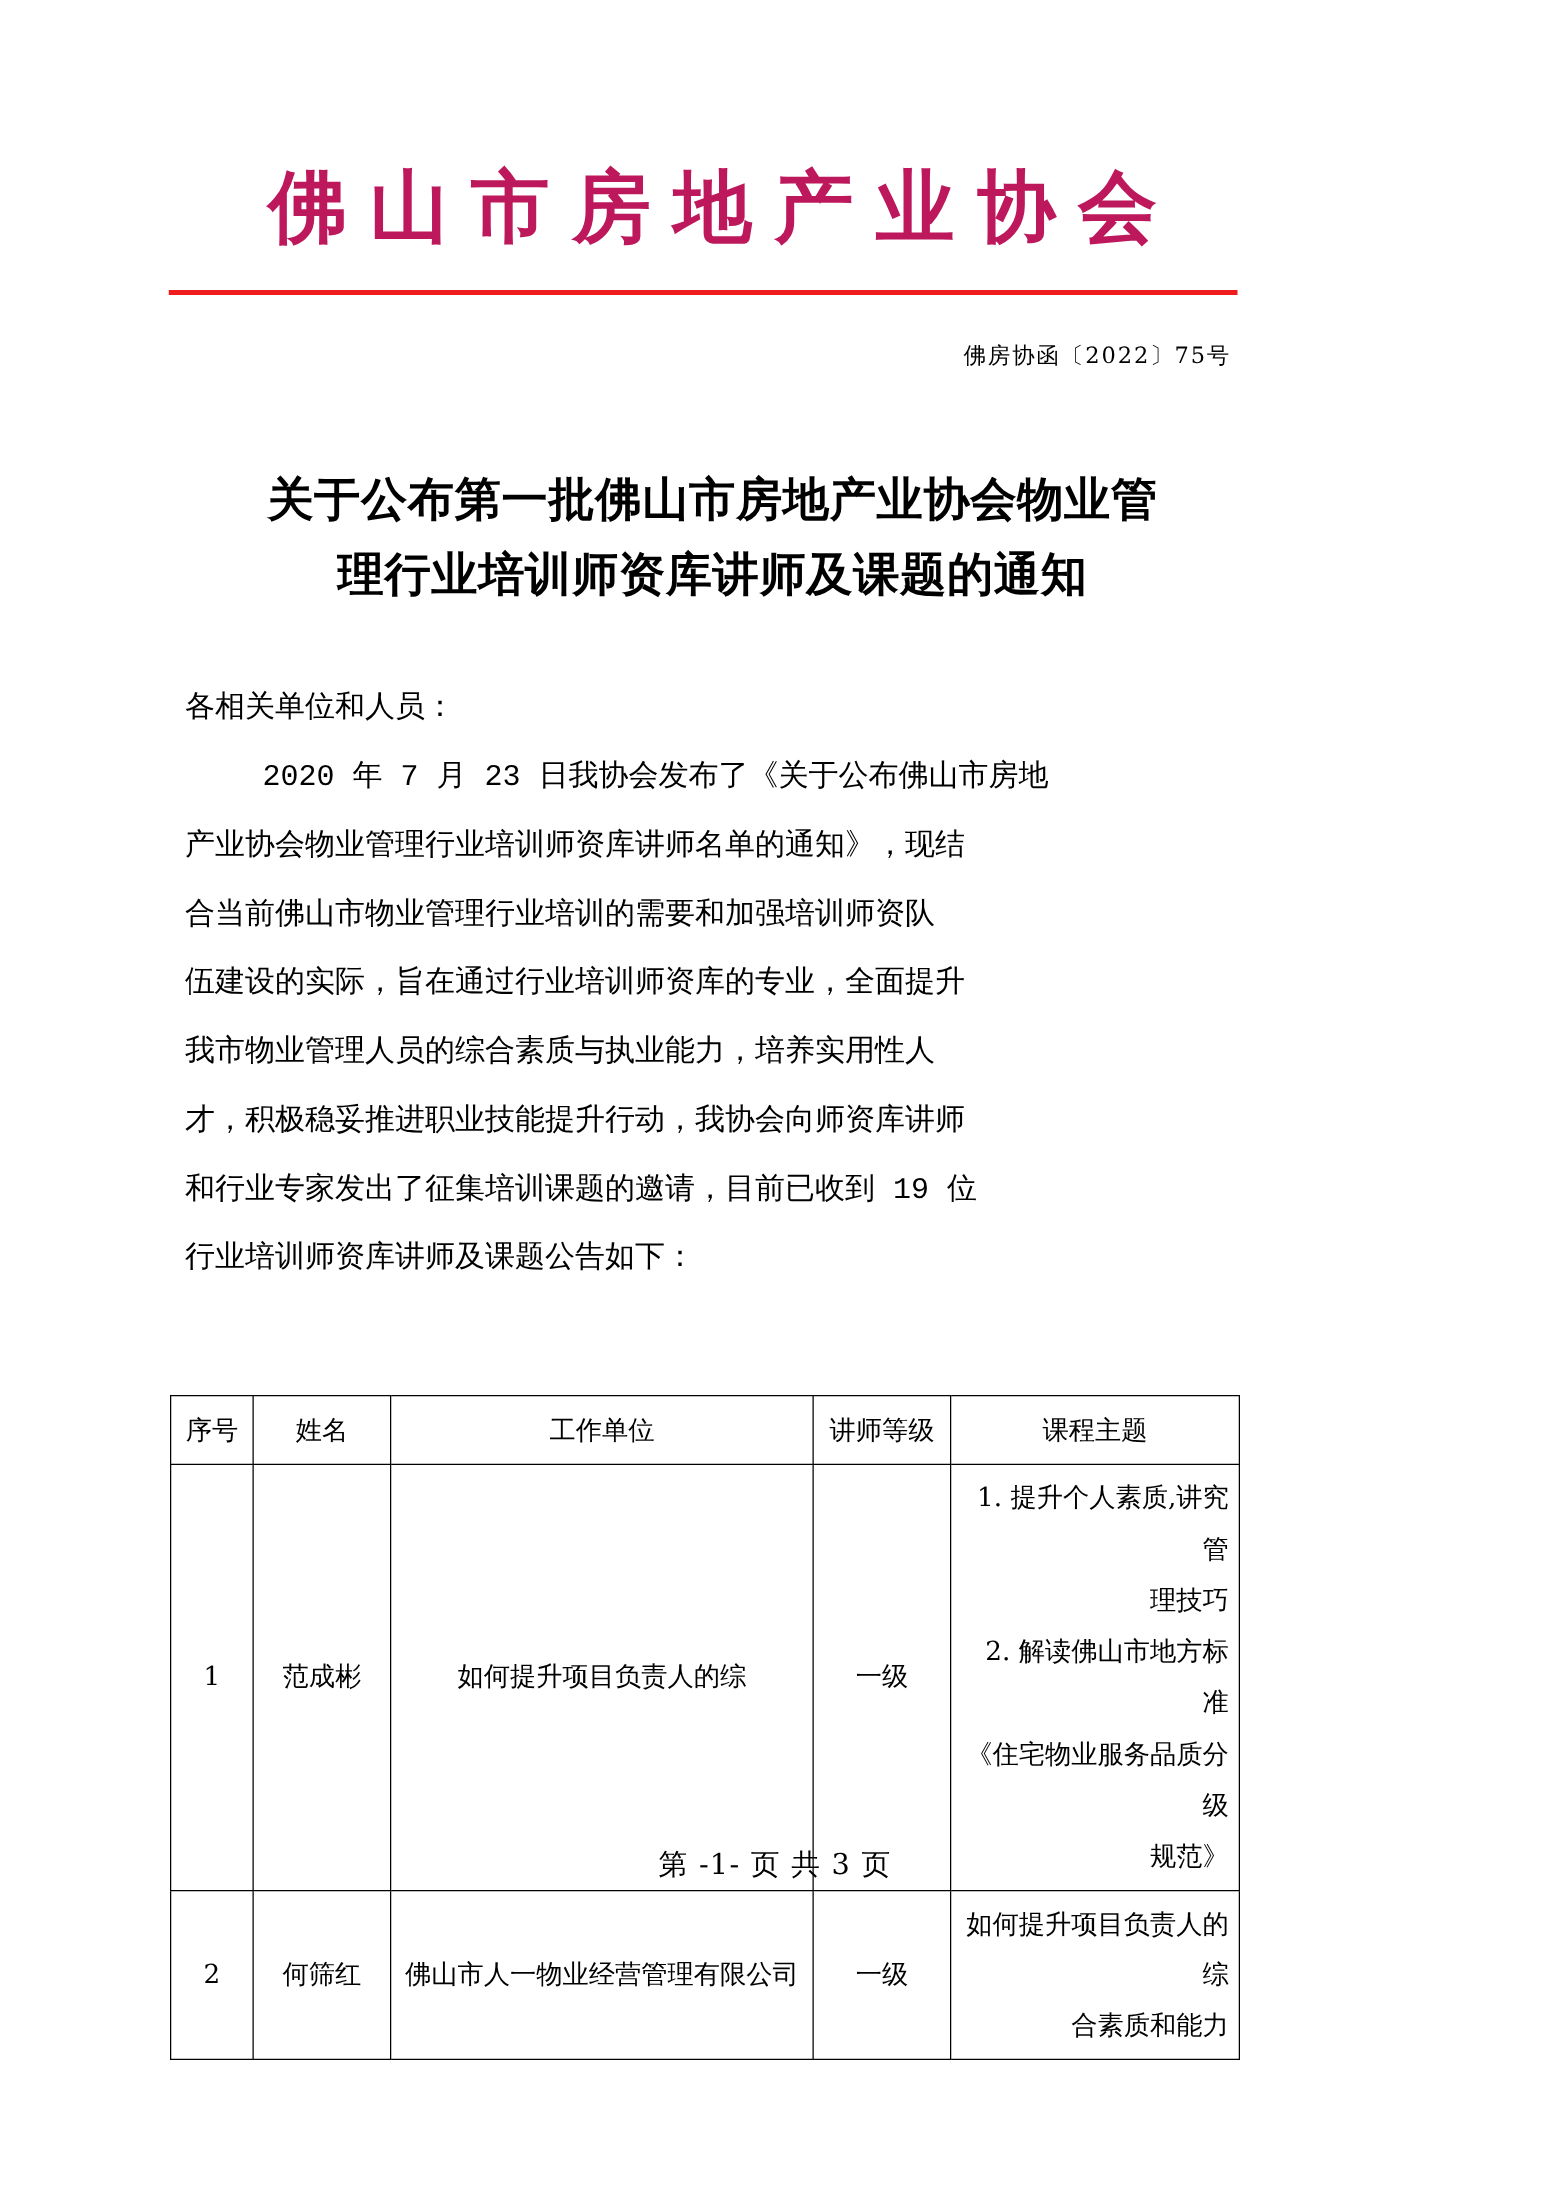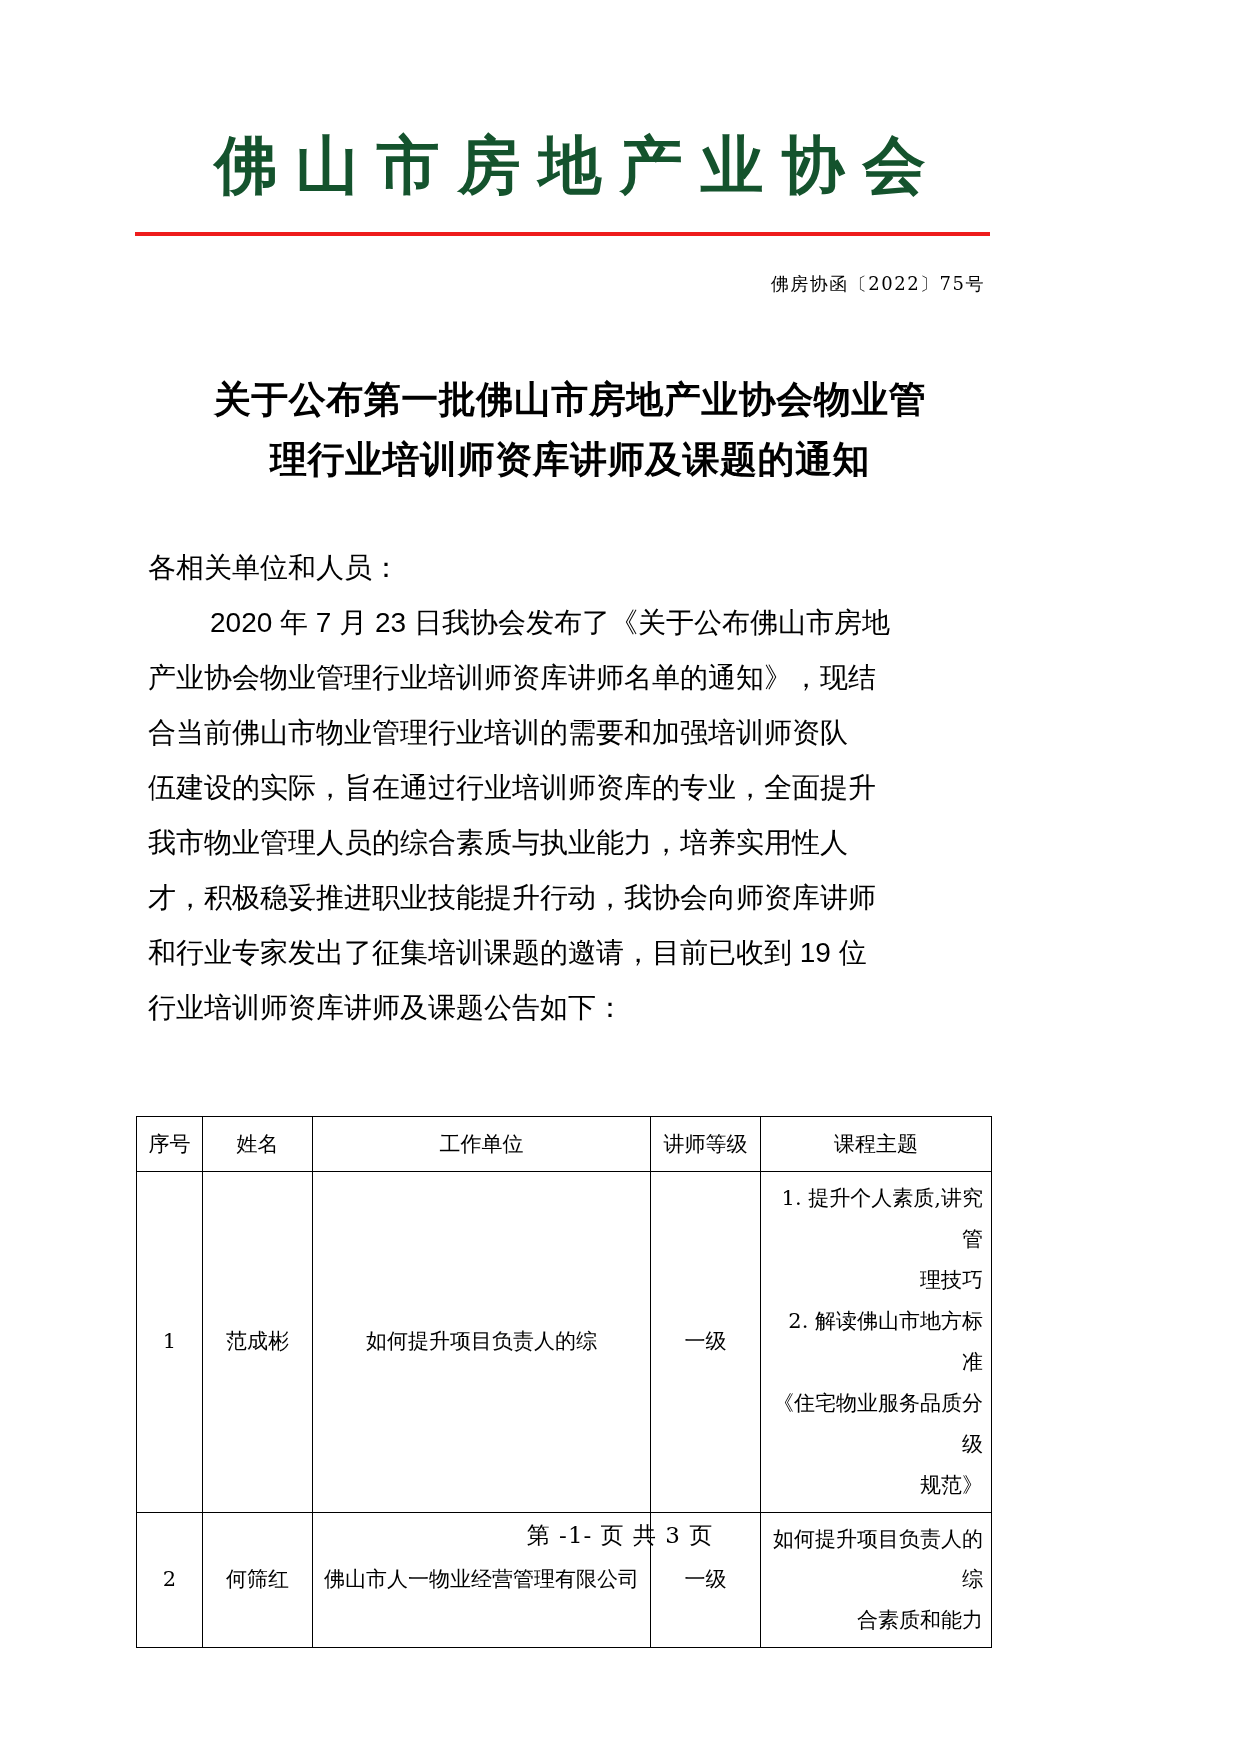--- a/index.html
+++ b/index.html
@@ -27,21 +27,21 @@
 
   
   .letterhead {
     position: absolute;
     left: 135px;
     top: 128px;
     width: 870px;
     text-align: center;
   }
   .letterhead-title {
-    color: #14532d;
+    color: #be185d;
     font-family: "DejaVu Serif", "Liberation Serif", serif;
     font-size: 63px;
     font-weight: 700;
     letter-spacing: 18px;
     line-height: 1.18;
     white-space: nowrap;
     text-indent: 18px;
   }
   .letterhead-rule {
     position: absolute;
@@ -78,22 +78,22 @@
   }
 
   
   .body-block {
     position: absolute;
     left: 148px;
     top: 540px;
     width: 850px;
   }
   .body-line {
-    font-family: Liberation Sans, sans-serif;
-    font-size: 28px;
+    font-family: Liberation Mono, monospace;
+    font-size: 24px;
     line-height: 55px;
     letter-spacing: 0px;
     white-space: nowrap;
   }
   .body-line.indent { padding-left: 62px; }
 
   
   .table-wrap {
     position: absolute;
     left: 136px;
@@ -141,21 +141,20 @@
   
   .footer {
     position: absolute;
     left: 0;
     top: 1476px;
     width: 1240px;
     text-align: center;
     font-family: "DejaVu Serif", "Liberation Serif", serif;
     font-size: 23px;
     letter-spacing: 1px;
-    margin-top: 44px;
   }
 </style>
 </head>
 <body>
 
 <div class="page">
 
   <div class="letterhead">
     <div class="letterhead-title">佛山市房地产业协会</div>
   </div>

